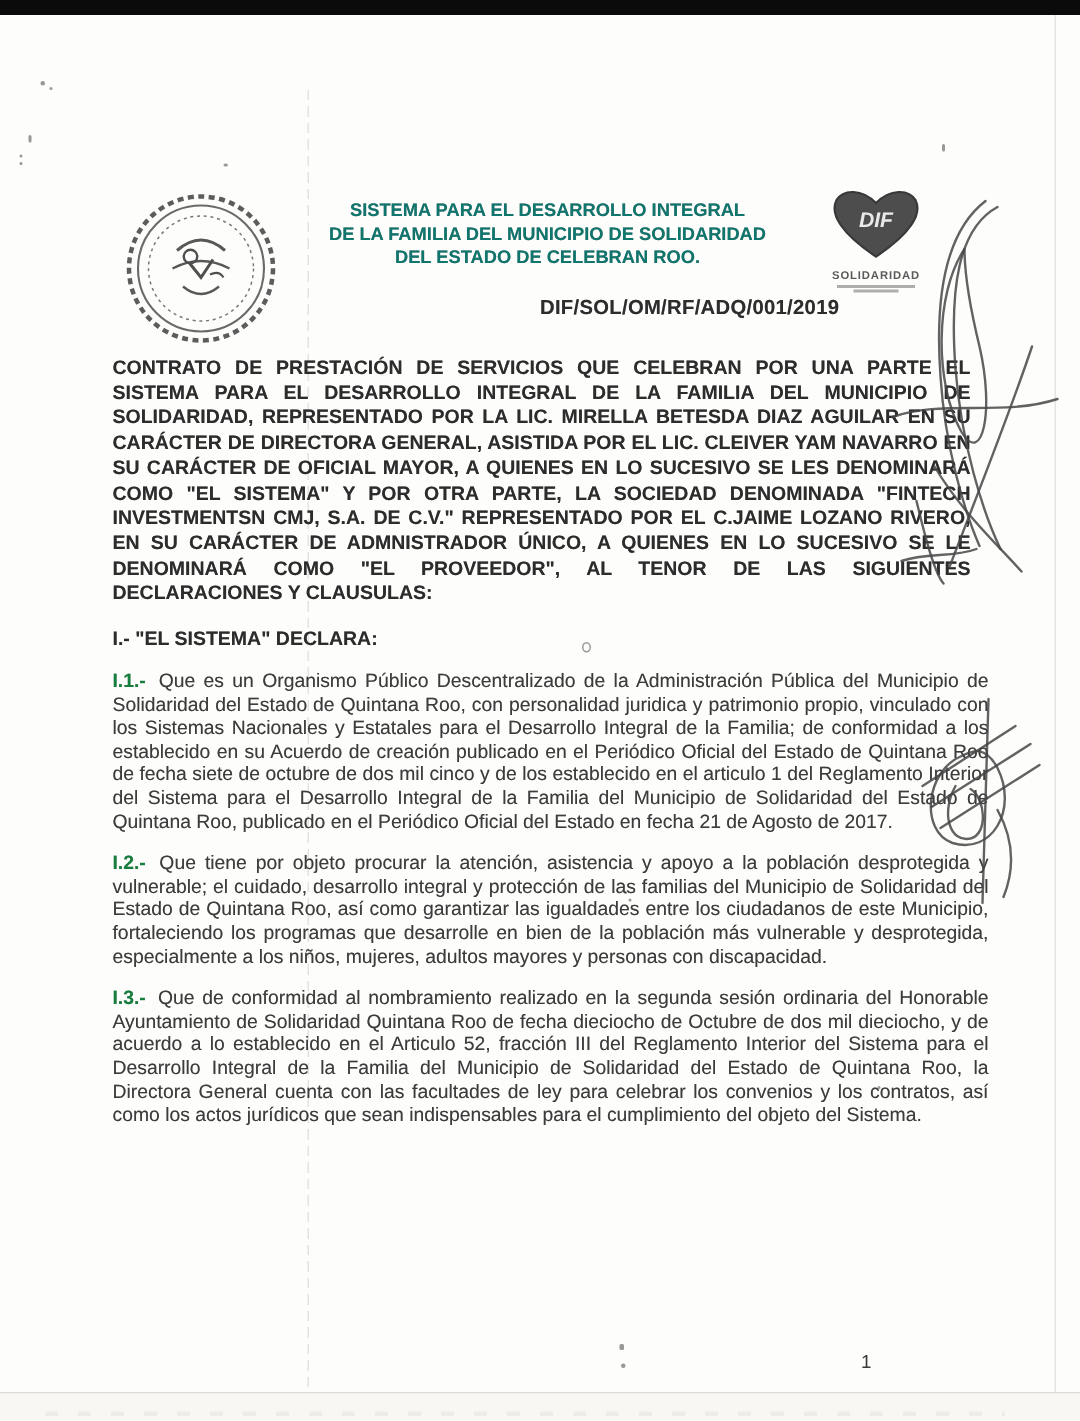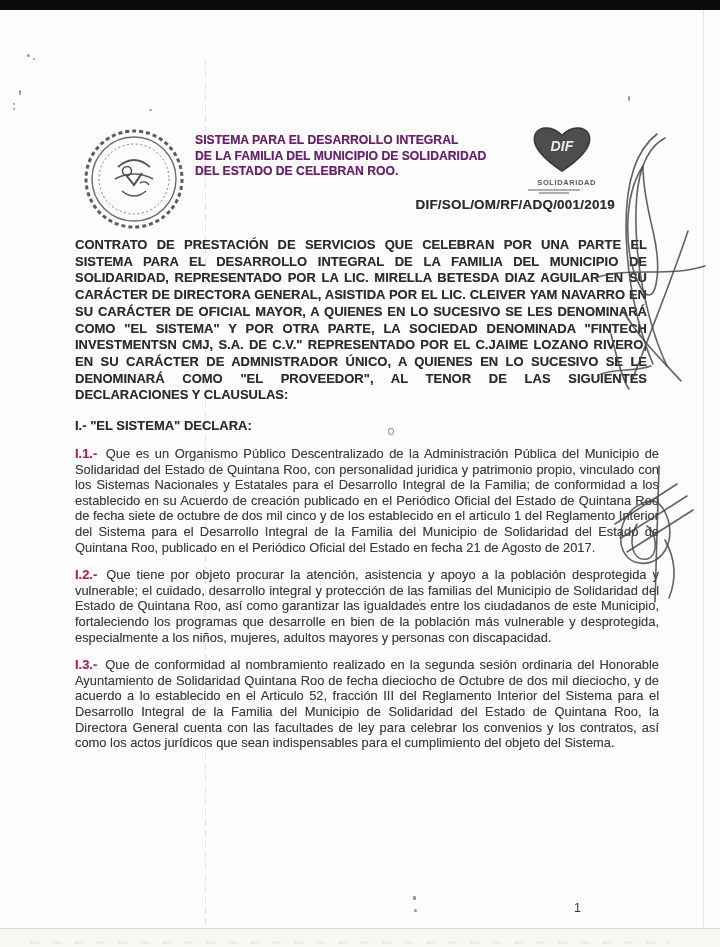--- a/index.html
+++ b/index.html
@@ -13,39 +13,39 @@
   .bottom-line{position:absolute;left:0;top:928px;width:720px;height:1px;background:#dcdad4;}
   .bottom-strip{position:absolute;left:0;top:929px;width:720px;height:18px;background:#f8f7f4;}
   .bottom-noise{position:absolute;left:30px;top:941px;width:640px;height:3px;opacity:.5;
     background:repeating-linear-gradient(90deg,rgba(170,162,140,.25) 0 9px,rgba(255,255,255,0) 9px 22px);}
   .fold-line{position:absolute;left:205px;top:60px;width:1px;height:868px;opacity:.8;
     background:repeating-linear-gradient(to bottom,rgba(125,125,125,.26) 0 7px,rgba(255,255,255,0) 7px 11px);}
   .right-edge-line{position:absolute;left:703px;top:10px;width:1px;height:918px;background:rgba(140,140,140,.22);}
 
   
   .seal{position:absolute;left:82px;top:127px;width:104px;height:104px;}
-  .title-block{position:absolute;left:195px;top:133px;width:340px;
-    font-weight:bold;font-size:12.2px;line-height:15.6px;color:#701a75;
+  .title-block{position:absolute;left:195px;top:133px;width:340px;text-align:center;
+    font-weight:bold;font-size:12.2px;line-height:15.6px;color:#0f766e;
     text-shadow:0 0 .4px rgba(46,46,46,.55);}
-  .dif-logo{position:absolute;left:512px;top:124px;width:84px;text-align:right;}
+  .dif-logo{position:absolute;left:542px;top:124px;width:84px;text-align:center;}
   .dif-caption{font-weight:bold;font-size:7.5px;letter-spacing:.6px;color:#5a5a5a;margin-top:1px;}
   .dif-microbar{height:2px;background:#8b8b8b;opacity:.7;margin:1.5px auto 0;}
-  .reference{position:absolute;left:360px;top:197px;width:255px;text-align:right;
+  .reference{position:absolute;left:360px;top:197px;width:255px;
     font-weight:bold;font-size:13.5px;color:#2d2d2d;letter-spacing:.2px;
     text-shadow:0 0 .4px rgba(45,45,45,.5);}
 
   
   .content{position:absolute;left:75px;top:237px;width:584px;}
   .intro{font-weight:bold;font-size:13px;line-height:16.7px;color:#2c2c2c;
     text-align:justify;text-shadow:0 0 .4px rgba(44,44,44,.5);margin:0 12px 14px 0;}
   .section-heading{font-weight:bold;font-size:13px;color:#2c2c2c;margin:0 0 13px 0;
     text-shadow:0 0 .4px rgba(44,44,44,.5);}
   .clause{font-size:12.9px;line-height:15.6px;text-align:justify;margin:0 0 12px 0;
     color:#3c3c3c;text-shadow:0 0 .35px rgba(60,60,60,.45);}
-  .clause .label{font-weight:bold;color:#be185d;margin-right:3px;}
+  .clause .label{font-weight:bold;color:#15803d;margin-right:3px;}
   .page-number{position:absolute;left:574px;top:901px;font-size:12.5px;color:#3a3a3a;}
 
   
   .sig{position:absolute;}
   .sig path{fill:none;stroke:#474747;stroke-width:1.6;stroke-linecap:round;opacity:.85;}
 
   
   .speck{position:absolute;background:rgba(70,70,70,.55);border-radius:50%;}
   .speck.bar{border-radius:1px;}
   .speck.ring{background:transparent;border:1px solid rgba(70,70,70,.55);}

